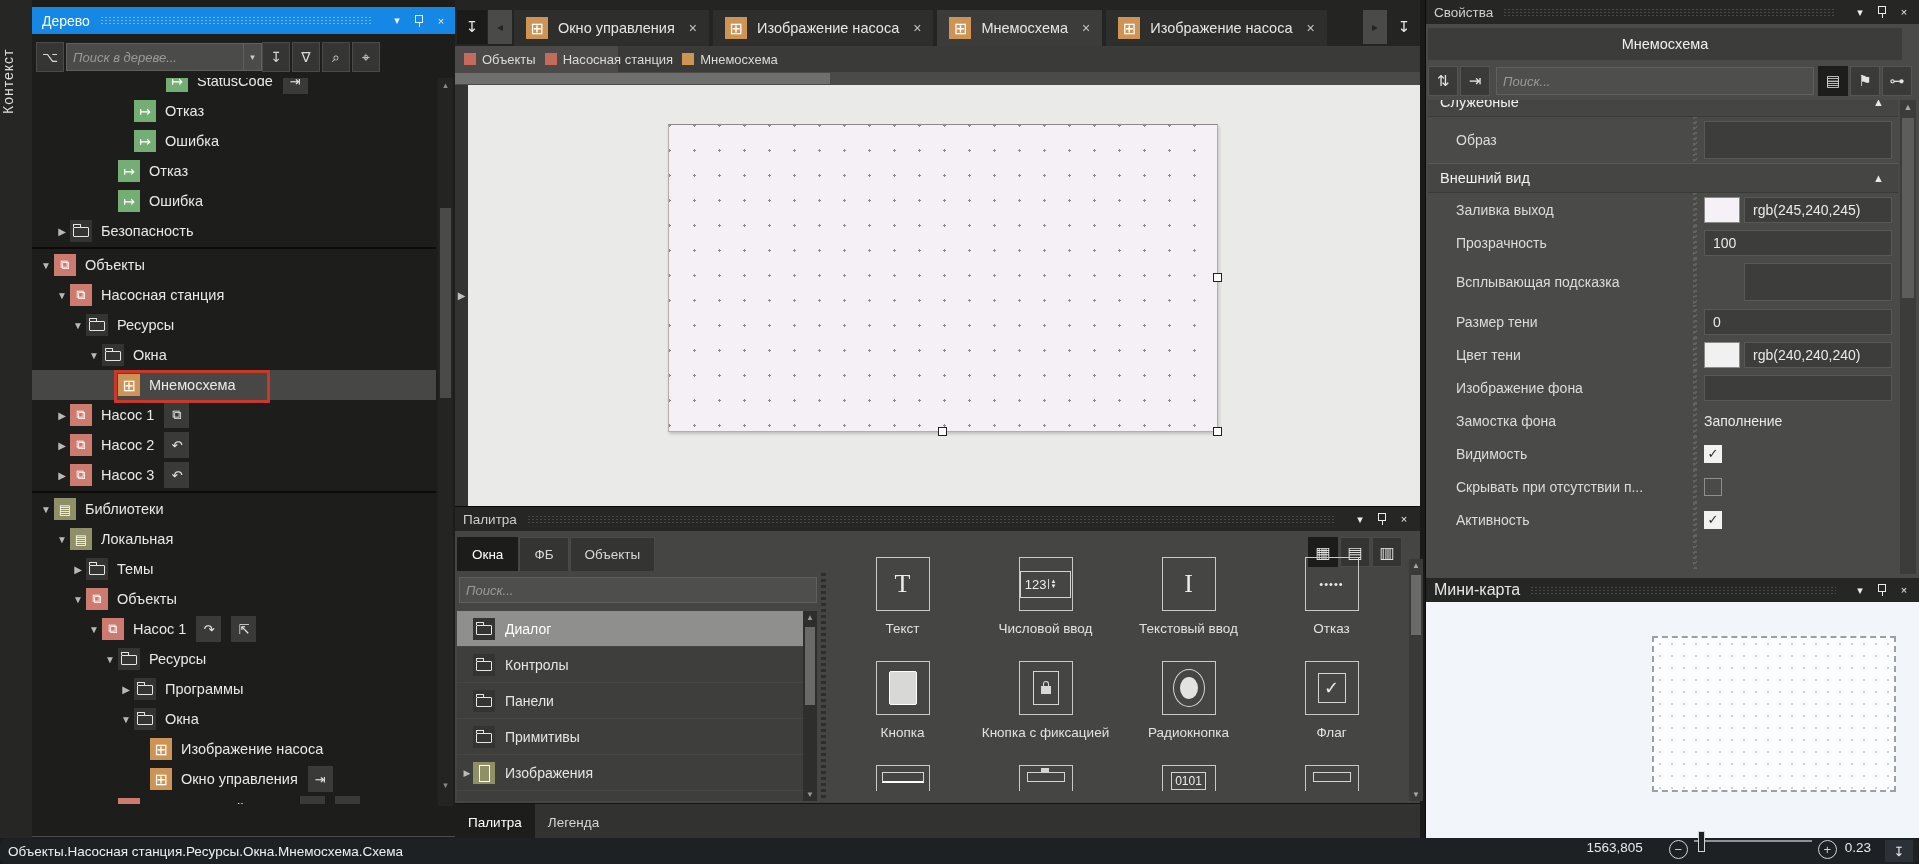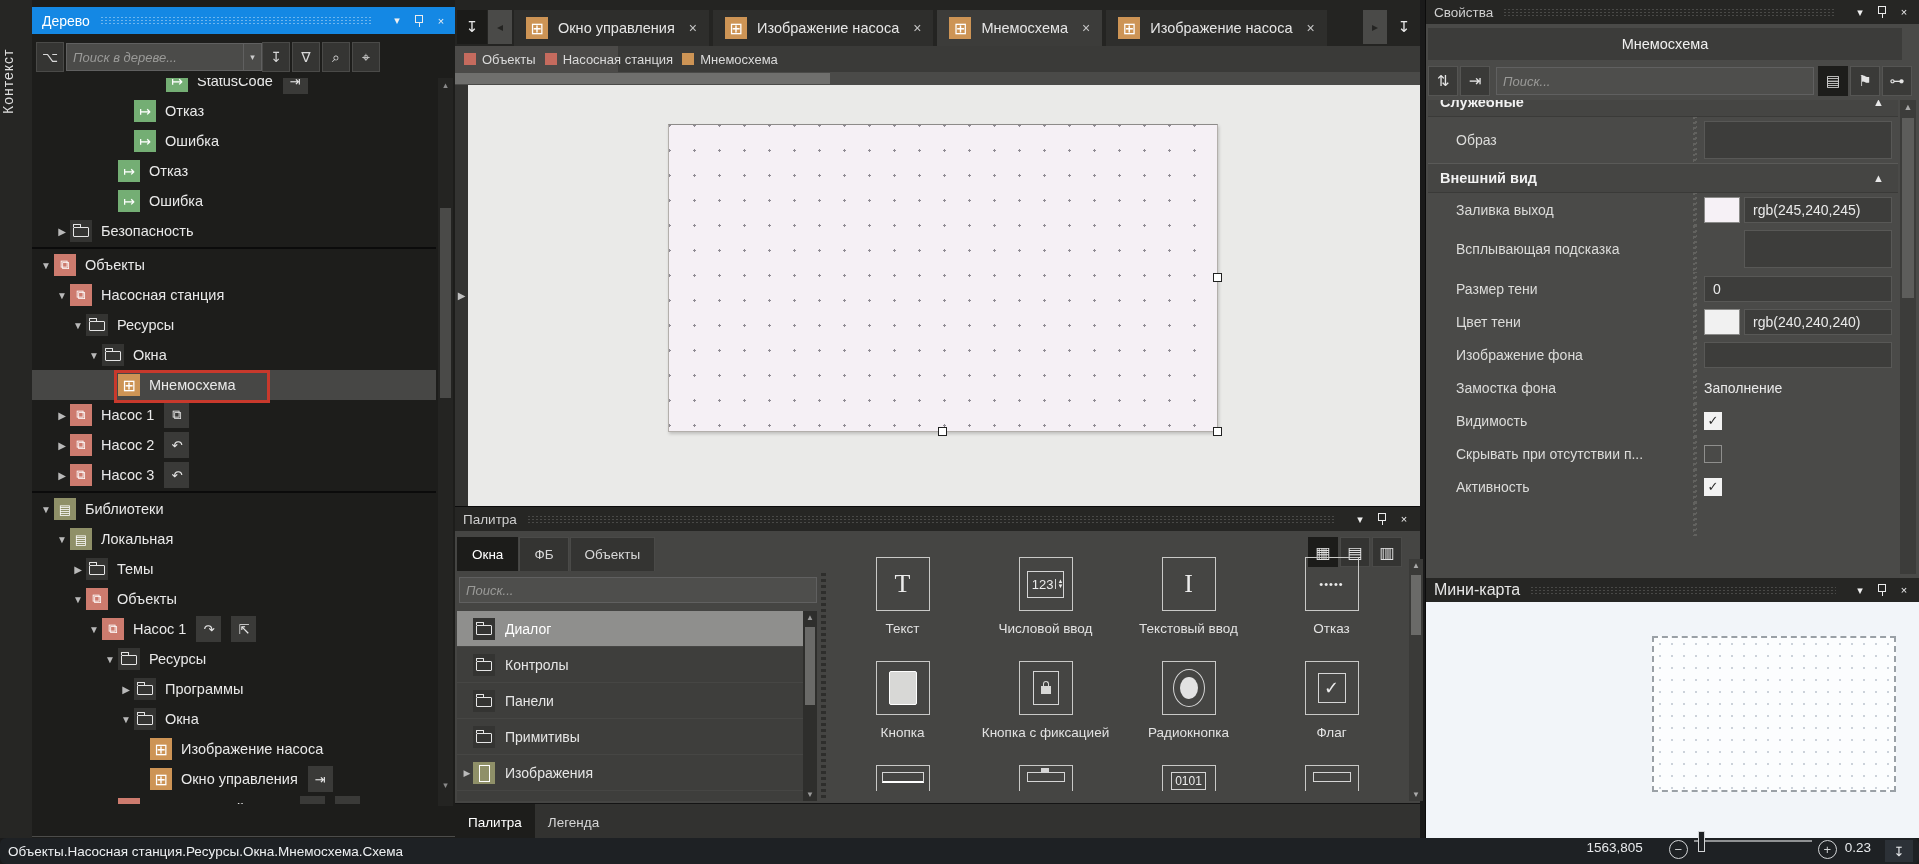--- a/index.html
+++ b/index.html
@@ -118,21 +118,21 @@
   #cat-splitter{position:absolute;left:366px;top:66px;width:5px;height:228px;
      background:repeating-linear-gradient(180deg,#2e2e2c 0 3px,transparent 3px 6px);}
   #pal-grid{position:absolute;left:376px;top:50px;width:576px;height:244px;overflow:hidden;
      display:grid;grid-template-columns:repeat(4,143px);row-gap:14px;}
   .pal-item{display:flex;flex-direction:column;align-items:center;cursor:pointer;}
   .pal-ibox{width:54px;height:54px;border:1px solid #c9c9c7;display:flex;align-items:center;justify-content:center;
      color:#ececec;box-sizing:border-box;position:relative;}
   .pal-label{margin-top:9px;font-size:13.5px;color:#e2e2e2;text-align:center;line-height:17px;max-width:130px;}
   .gl-text{font-family:"Liberation Serif","DejaVu Serif",serif;font-size:26px;}
   .gl-ibeam{font-family:"Liberation Serif","DejaVu Serif",serif;font-size:26px;}
-  .gl-num{font-size:13px;border:1px solid #d5d5d5;padding:5px 0 5px 4px;display:flex;align-items:center;}
+  .gl-num{font-size:13px;border:1px solid #d5d5d5;padding:5px 14px 5px 4px;display:flex;align-items:center;}
   .gl-num .spin{display:flex;flex-direction:column;font-size:6px;line-height:5px;margin-left:2px;border-left:1px solid #d5d5d5;padding-left:1px;}
   .gl-dots{font-size:11px;letter-spacing:1px;}
   .gl-btn{width:26px;height:32px;background:#d8d8d6;border:1px solid #fff;border-radius:2px;}
   .gl-lockbox{width:24px;height:32px;border:1px solid #d5d5d5;display:flex;align-items:center;justify-content:center;}
   .lock{position:relative;width:10px;height:8px;background:#d8d8d6;margin-top:4px;}
   .lock::before{content:"";position:absolute;left:2px;top:-5px;width:6px;height:5px;border:1.5px solid #d8d8d6;border-bottom:none;border-radius:3px 3px 0 0;box-sizing:border-box;}
   .gl-radio{width:30px;height:36px;border-radius:50%/50%;border:1.5px solid #d5d5d5;display:flex;align-items:center;justify-content:center;}
   .gl-radio i{width:18px;height:22px;border-radius:50%;background:#e2e2e2;}
   .gl-flag{width:26px;height:28px;border:1.5px solid #d5d5d5;display:flex;align-items:center;justify-content:center;font-size:18px;color:#ececec;}
   .gl-part1{width:40px;height:8px;border:1px solid #d5d5d5;border-bottom:2px solid #fff;}
@@ -153,21 +153,21 @@
      align-items:center;justify-content:center;font-size:14.5px;color:#f0f0f0;}
   #prop-toolbar{position:absolute;left:2px;top:64px;width:486px;height:34px;display:flex;align-items:center;}
   #prop-search{flex:1;height:28px;background:#4e4e4c;border:1px solid #606060;color:#e8e8e8;font-style:italic;
      font-size:13px;padding:0 6px;box-sizing:border-box;margin:0 4px;font-family:inherit;}
   #prop-search::placeholder{color:#9a9a98;}
   .pt-btn{width:30px;height:30px;background:#3a3a38;border:1px solid #555553;display:flex;align-items:center;
      justify-content:center;font-size:15px;color:#e4e4e4;cursor:pointer;margin-right:2px;flex:none;box-sizing:border-box;}
   .pt-btn.active{background:#1d1d1b;border-color:#1d1d1b;}
   #prop-list{position:absolute;left:2px;top:100px;width:470px;height:474px;overflow:hidden;background:#4a4a48;}
   .sec-header{position:relative;height:28px;display:flex;align-items:center;background:#454543;
-     border-top:1px solid #5a5a58;border-bottom:1px solid #3a3a38;padding:0 12px;font-size:14.5px;color:#f2f2f2;cursor:pointer;font-weight:bold;}
+     border-top:1px solid #5a5a58;border-bottom:1px solid #3a3a38;padding:0 12px;font-size:14.5px;color:#f2f2f2;cursor:pointer;}
   .sec-header .caret{position:absolute;right:14px;font-size:11px;color:#e8e8e8;}
   .prop-row{position:relative;display:flex;align-items:center;min-height:33px;box-sizing:border-box;justify-content:flex-end;}
   .prop-row .plabel{width:240px;padding-left:28px;font-size:14px;color:#dcdcda;white-space:nowrap;overflow:hidden;flex:none;}
   .zig{position:absolute;left:265px;top:0;bottom:0;width:4px;
      background:repeating-linear-gradient(160deg,#62625f 0 2px,transparent 2px 5px);}
   .pval{display:flex;align-items:center;margin-left:8px;flex:1;padding-right:6px;}
   .vbox{background:#3d3d3b;border:1px solid #585856;height:26px;display:flex;align-items:center;
      padding:0 8px;font-size:14px;color:#eaeaea;box-sizing:border-box;flex:1;}
   .vbox.tall{height:38px;}
   .swatch{width:36px;height:26px;border:1px solid #8a8a88;box-sizing:border-box;margin-right:4px;flex:none;}
@@ -613,20 +613,27 @@
           <span class="caret">▲</span>
         </div>
         <div class="prop-row">
           <span class="plabel">Заливка выход</span>
           <span class="zig"></span>
           <span class="pval">
             <span class="swatch" style="background: rgb(246, 241, 246);"></span>
             <span class="vbox">rgb(245,240,245)</span>
           </span>
         </div>
+        <div class="prop-row">
+          <span class="plabel">Прозрачность</span>
+          <span class="zig"></span>
+          <span class="pval">
+            <span class="vbox">100</span>
+          </span>
+        </div>
         <div class="prop-row" style="min-height: 46px; gap: 40px;">
           <span class="plabel">Всплывающая подсказка</span>
           <span class="zig"></span>
           <span class="pval">
             <span class="vbox tall"></span>
           </span>
         </div>
         <div class="prop-row">
           <span class="plabel">Размер тени</span>
           <span class="zig"></span>

